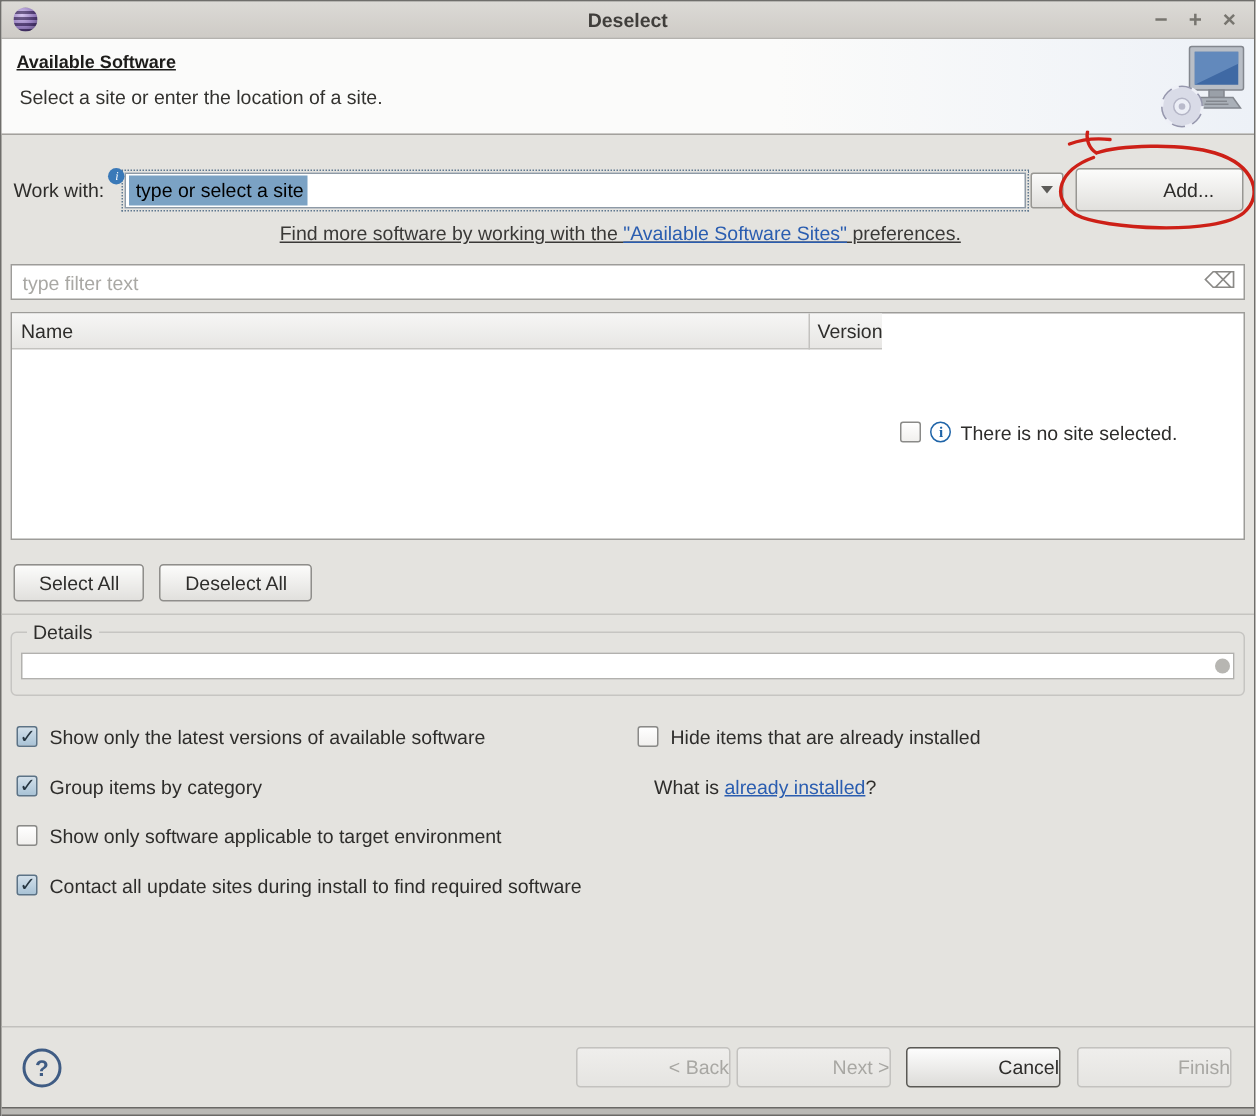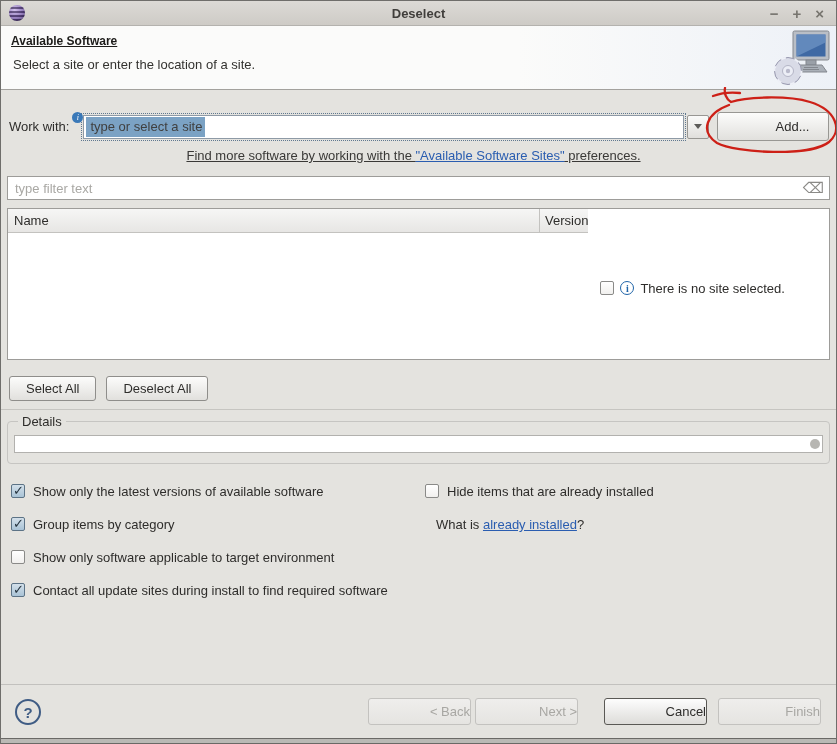--- a/index.html
+++ b/index.html
@@ -30,21 +30,21 @@
   .wizard-icon{position:absolute;right:5px;top:3px;}
 
   
   .workwith{display:flex;align-items:center;margin:22px 7px 0 8px;flex:none;height:29px;}
   .ww-label{position:relative;padding-right:14px;white-space:nowrap;}
   .ww-info{position:absolute;top:-7px;right:0;width:11px;height:11px;border-radius:50%;
     background:#3a79b8;color:#fff;font-size:8px;font-style:italic;font-family:"Liberation Serif",serif;
     text-align:center;line-height:11px;}
   .combo{flex:1;height:24px;background:#fff;border:1px solid #8e9aa6;outline:1px dotted #5f7890;
     outline-offset:1px;display:flex;align-items:center;padding:1px 2px;overflow:hidden;}
-  .combo-sel{background:#7ba2c4;color:#404040;padding:2px 3px 3px 4px;white-space:nowrap;}
+  .combo-sel{background:#7ba2c4;color:#000000;padding:2px 3px 3px 4px;white-space:nowrap;}
   .combo-arrow{width:22px;height:24px;margin-left:3px;border:1px solid #989793;border-radius:2px;
     background:linear-gradient(#fafaf9,#e0dfdc);display:flex;align-items:center;justify-content:center;flex:none;}
   .combo-arrow .tri{width:0;height:0;border-left:4px solid transparent;border-right:4px solid transparent;
     border-top:5px solid #5c5b58;}
   .btn{border:1px solid #989793;border-radius:3px;background:linear-gradient(#fcfcfb,#e1e0dd);
     color:#2e2d2b;font-size:13px;font-family:inherit;cursor:pointer;}
   .add-btn{width:112px;height:29px;margin-left:8px;flex:none;padding-left:39px;}
   .annotation-svg{position:absolute;left:690px;top:86px;pointer-events:none;z-index:5;}
 
   .hint-row{flex:none;margin:7px 10px 0 0;text-align:center;color:#3a3937;text-decoration:underline;}
@@ -100,21 +100,21 @@
 
   
   .footer-sep{flex:none;height:1px;background:#c2c1be;}
   .footer{flex:none;height:53px;display:flex;align-items:center;padding:0 15px 0 14px;}
   .help-icon{width:26px;height:26px;border:2px solid #3f5c84;border-radius:50%;color:#3f5c84;
     font-weight:bold;font-size:15px;text-align:center;line-height:23px;cursor:pointer;}
   .footer-btns{margin-left:auto;display:flex;align-items:center;}
   .footer .btn{width:103px;height:27px;text-align:right;}
   .btn[disabled]{color:#a8a7a3;background:linear-gradient(#efeeec,#e5e4e1);border-color:#c3c2bf;cursor:default;}
   .btn-back{margin-right:4px;}
-  .btn-next{margin-right:26px;}
+  .btn-next{margin-right:10px;}
   .btn-cancel{margin-right:11px;border-color:#5a5955;background:linear-gradient(#fdfdfd,#dddcd9);}
 
   .bottom-edge{flex:none;height:6px;background:#bab9b5;border-top:1px solid #6a6966;border-bottom:1px solid #6a6966;}
 </style>
 </head>
 <body>
 
 <div class="window">
 
   <div class="titlebar">

